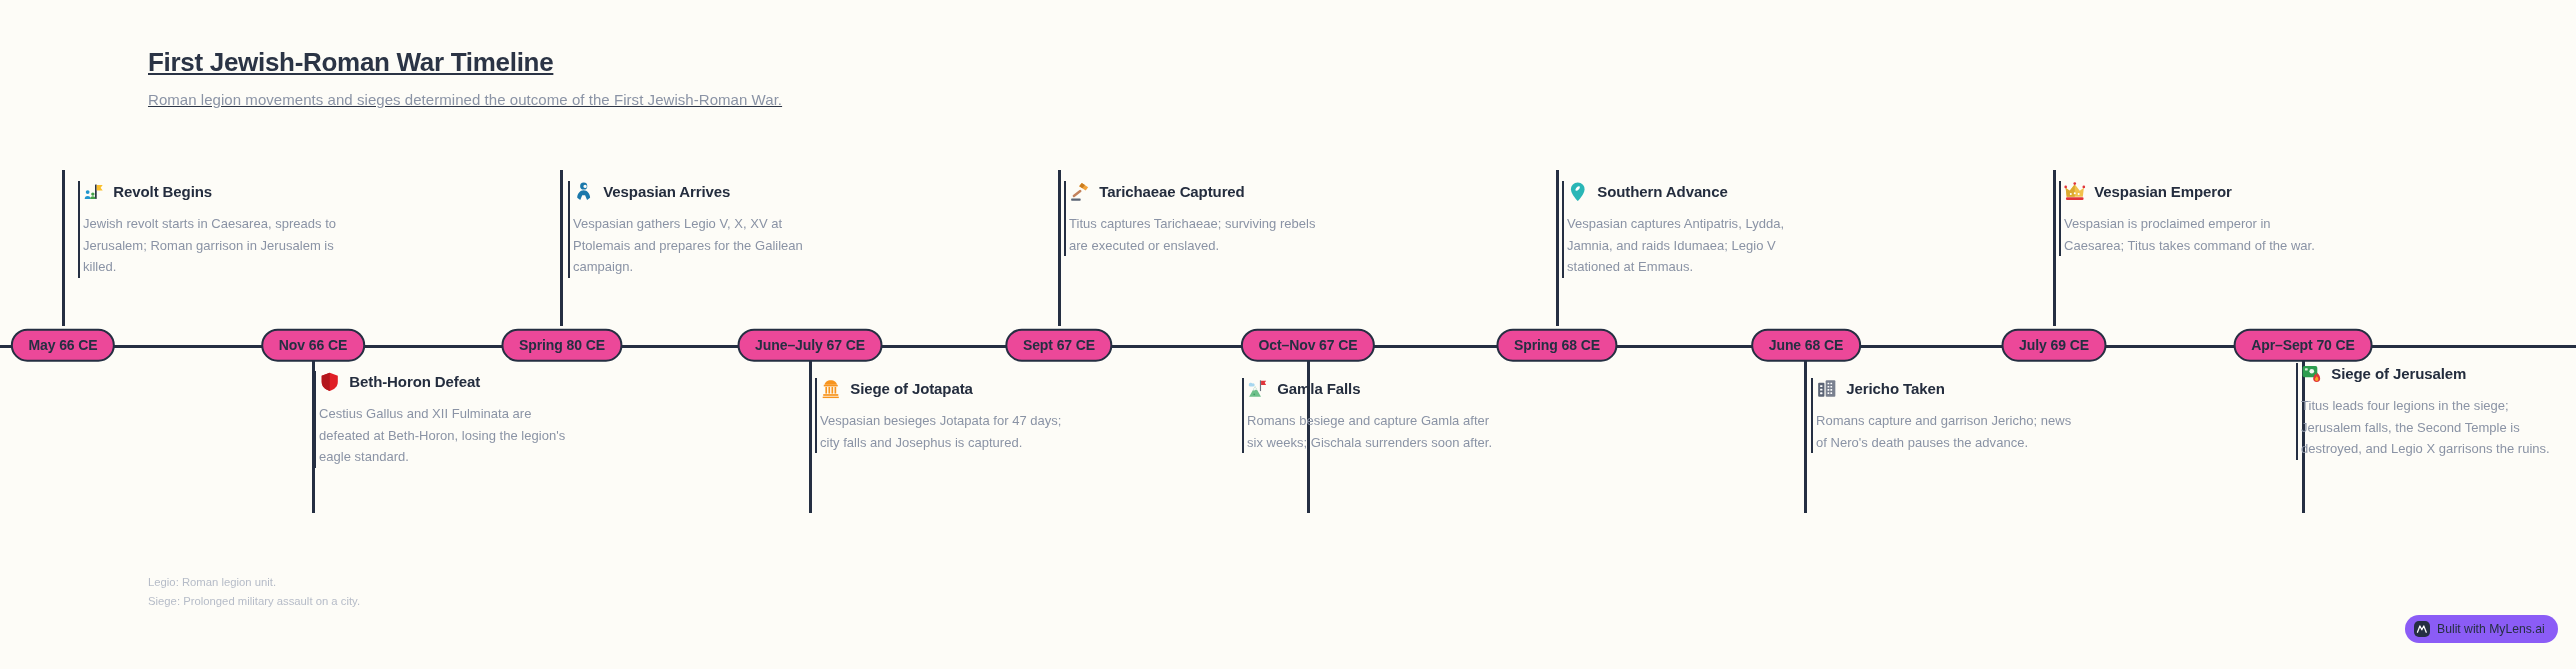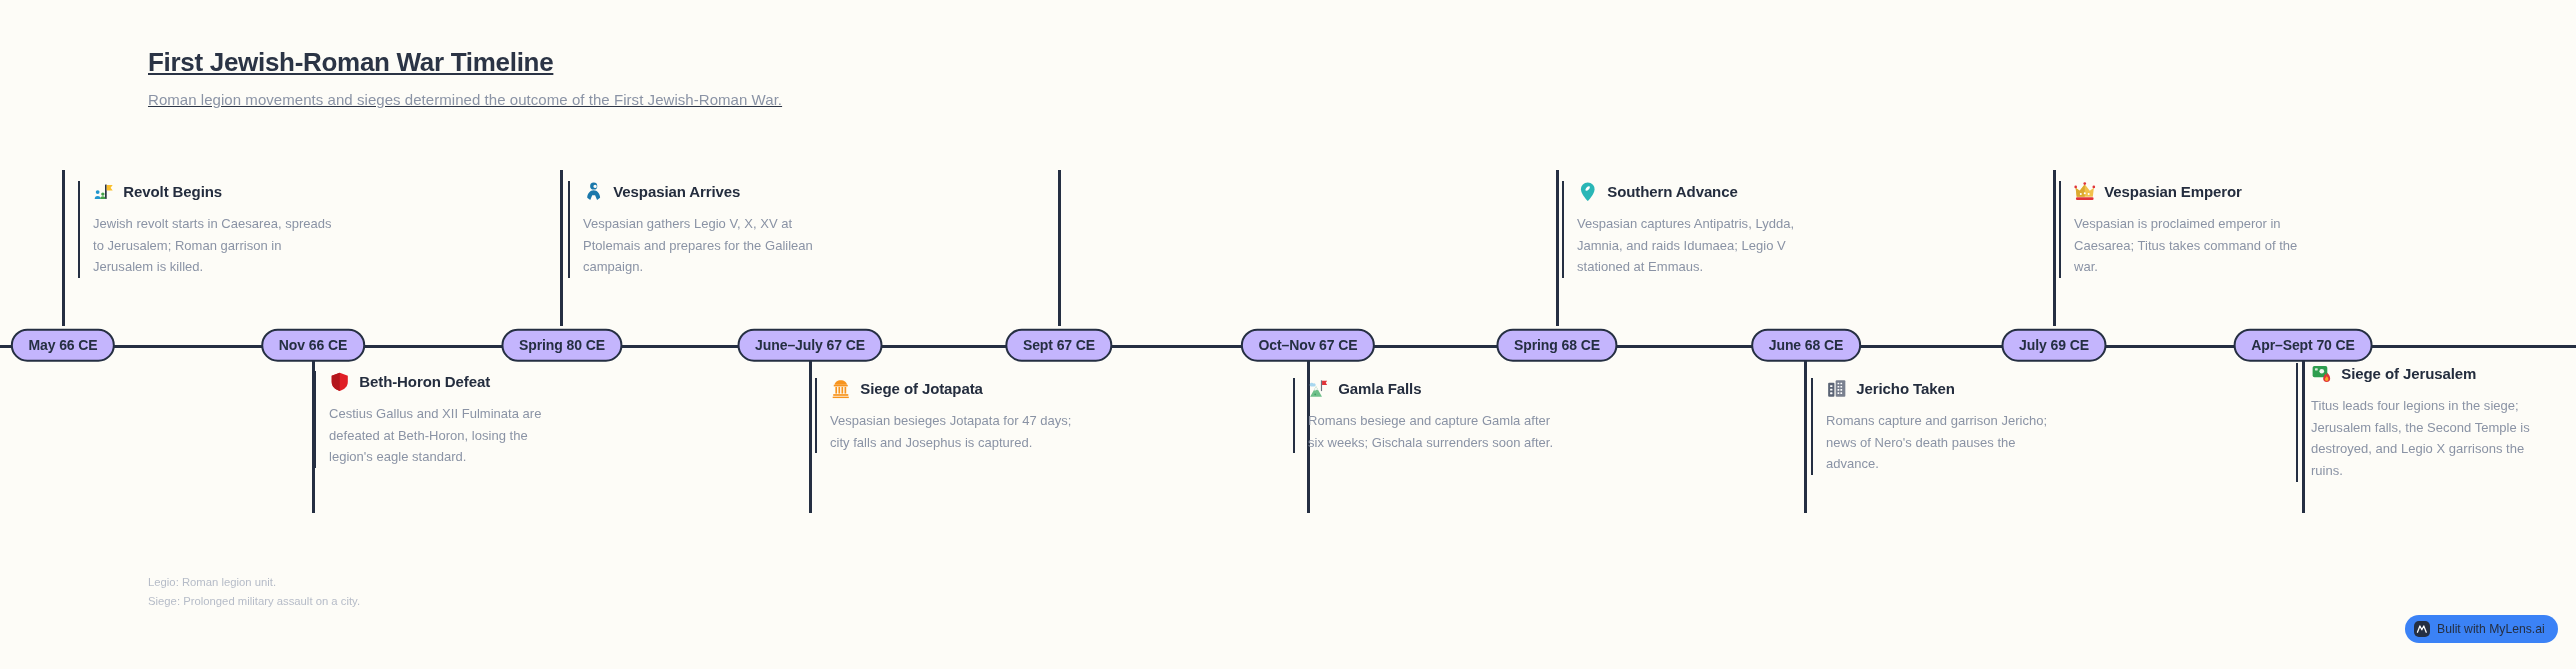--- a/index.html
+++ b/index.html
@@ -54,21 +54,21 @@
   }
 
   .tl-node {
     position: absolute;
     top: 345px;
     transform: translate(-50%, -50%);
     z-index: 5;
   }
 
   .date-pill {
-    background: #c4b5fd;
+    background: #ec4899;
     border: 2.5px solid #252f42;
     border-radius: 974px;
     padding: 6.8px 15.6px 7.8px;
     font-size: 14px;
     font-weight: bold;
     color: #252f42;
     white-space: nowrap;
     line-height: 1;
     letter-spacing: -0.1px;
   }
@@ -81,21 +81,21 @@
     z-index: 1;
   }
   .stem.up   { bottom: 344px; }
   .stem.down { top: 347px; }
 
   
   .event-card {
     position: absolute;
     width: 261px;
     border-left: 2.5px solid #252f42;
-    padding-left: 13px;
+    padding-left: 3px;
     z-index: 4;
   }
 
   .card-head {
     display: flex;
     align-items: center;
     gap: 8.8px;
     margin-bottom: 10.7px;
   }
 
@@ -136,21 +136,21 @@
   }
 
   
   #mylens-badge {
     position: absolute;
     right: 17.6px;
     top: 615px;
     display: flex;
     align-items: center;
     gap: 6.8px;
-    background: #3b82f6;
+    background: #8b5cf6;
     border-radius: 974px;
     padding: 5.9px 13.7px 5.9px 8.8px;
   }
   #mylens-badge .badge-mark {
     width: 16.6px; height: 16.6px;
     border-radius: 4.9px;
     background: #252f42;
     display: flex; align-items: center; justify-content: center;
   }
   #mylens-badge .badge-text {
@@ -242,25 +242,39 @@
           </svg>
         </span>
         <span class="card-title">Siege of Jotapata</span>
       </div>
       <div class="card-desc">Vespasian besieges Jotapata for 47 days; city falls and Josephus is captured.</div>
     </div>
     <div class="stem up" style="left: 1058px; height: 156px;"></div>
     <div class="tl-node" style="left: 1059px;">
       <div class="date-pill">Sept 67 CE</div>
     </div>
+    <div class="event-card" style="left: 1064px; top: 181px;">
+      <div class="card-head">
+        <span class="card-icon">
+          <svg width="21.5" height="21.5" viewBox="0 0 24 24">
+            <path d="M14.2 2.2 L21.4 7 L18.6 10.6 L11.4 5.8 z" fill="#f2a33c"></path>
+            <path d="M14.2 2.2 L17.8 4.6 L15 8.2 L11.4 5.8 z" fill="#c97d20"></path>
+            <rect x="3.2" y="12.6" width="11.6" height="2.8" rx="1.3" transform="rotate(-37 9 14)" fill="#c3825c"></rect>
+            <rect x="2.4" y="19.4" width="10.6" height="2.6" rx="0.7" fill="#5b6475"></rect>
+          </svg>
+        </span>
+        <span class="card-title">Tarichaeae Captured</span>
+      </div>
+      <div class="card-desc">Titus captures Tarichaeae; surviving rebels are executed or enslaved.</div>
+    </div>
     <div class="stem down" style="left: 1307px; height: 166px;"></div>
     <div class="tl-node" style="left: 1308px;">
       <div class="date-pill">Oct–Nov 67 CE</div>
     </div>
-    <div class="event-card" style="left: 1293px; top: 378px;">
+    <div class="event-card" style="left: 1242px; top: 378px;">
       <div class="card-head">
         <span class="card-icon">
           <svg width="21.5" height="21.5" viewBox="0 0 24 24">
             <path d="M2.4 21 L9 9.2 L15.6 21 z" fill="#6ec08a"></path>
             <path d="M6.6 13.6 L9 9.2 L11.4 13.6 L9.8 13 L8.2 14 z" fill="#f3f5f4"></path>
             <path d="M8 17.2 a1 1 0 1 0 0.1 2 a1 1 0 0 0 -0.1 -2 z" fill="#3f9e67"></path>
             <rect x="14.4" y="2.6" width="1.3" height="12" fill="#6b7280"></rect>
             <path d="M15.7 3 H21.4 l-1.6 2.4 1.6 2.4 h-5.7 z" fill="#e0343a"></path>
             <path d="M2 7.2 a2.3 2.3 0 0 1 4 -1.2 a2 2 0 0 1 2.6 1.6 a1.8 1.8 0 0 1 -1.6 1.8 H3.6 A1.8 1.8 0 0 1 2 7.2 z" fill="#a8d7ef"></path>
           </svg>

